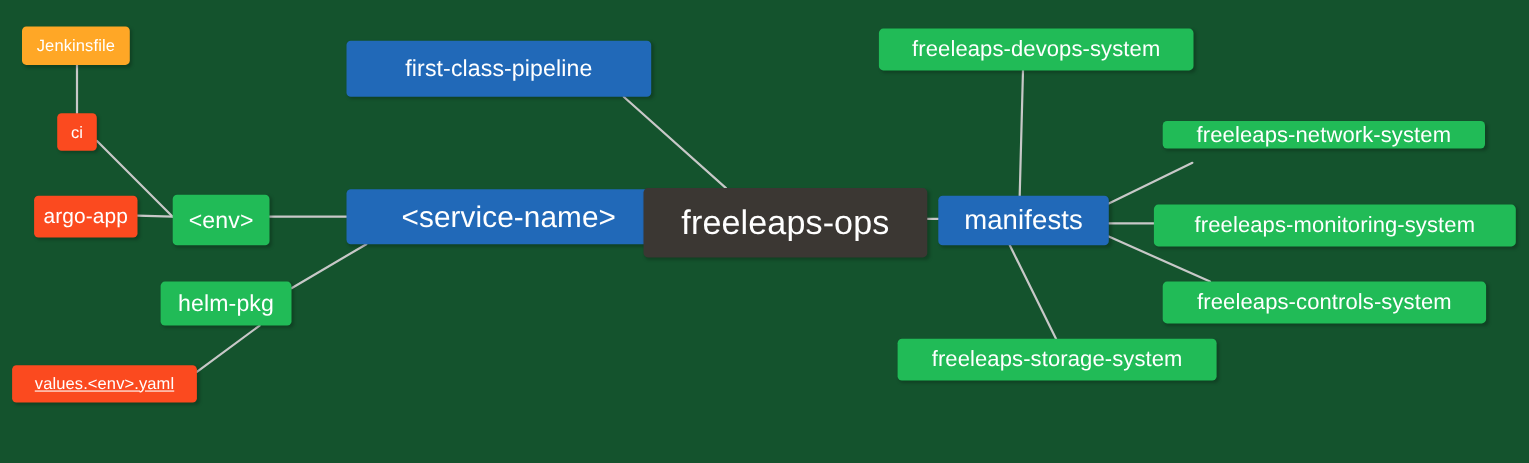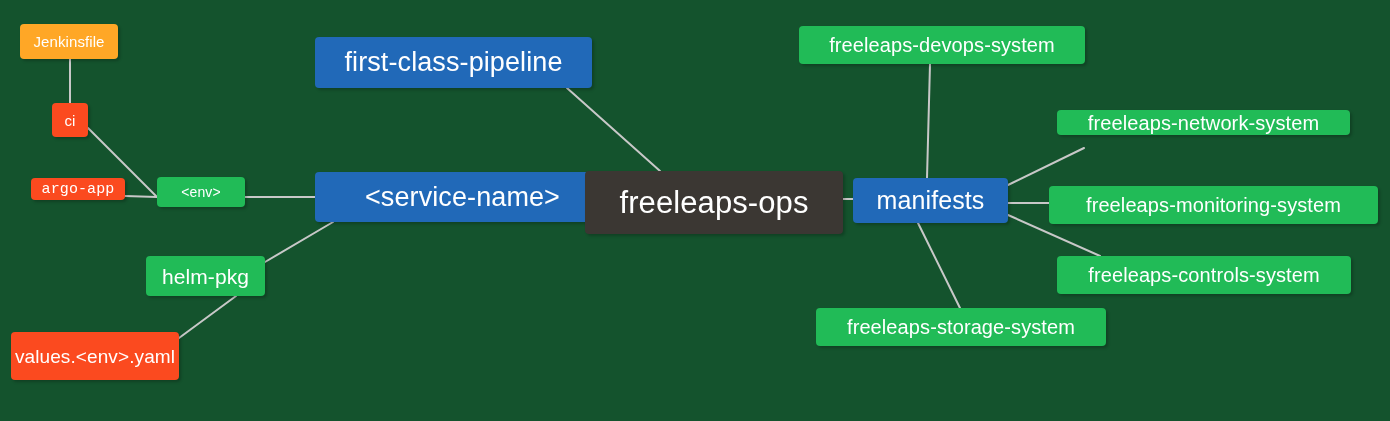--- a/index.html
+++ b/index.html
@@ -61,25 +61,25 @@
       <line x1="843" y1="199" x2="853" y2="199" stroke="#c8c8c8" stroke-width="2" stroke-linecap="round"></line>
       <line x1="927" y1="178" x2="930" y2="64" stroke="#c8c8c8" stroke-width="2" stroke-linecap="round"></line>
       <line x1="1008" y1="185" x2="1084" y2="148" stroke="#c8c8c8" stroke-width="2" stroke-linecap="round"></line>
       <line x1="1008" y1="203" x2="1049" y2="203" stroke="#c8c8c8" stroke-width="2" stroke-linecap="round"></line>
       <line x1="1008" y1="215" x2="1100" y2="256" stroke="#c8c8c8" stroke-width="2" stroke-linecap="round"></line>
       <line x1="918" y1="223" x2="960" y2="308" stroke="#c8c8c8" stroke-width="2" stroke-linecap="round"></line>
     </svg>
   <div id="node-layer">
       <div class="node n-orange" style="left: 20px; top: 24px; width: 98px; height: 35px; font-size: 15px;">Jenkinsfile</div>
       <div class="node n-red" style="left: 52px; top: 103px; width: 36px; height: 34px; font-size: 15px;">ci</div>
-      <div class="node n-red" style="left: 31px; top: 178px; width: 94px; height: 22px; font-size: 15px; font-family: Liberation Mono, monospace;">argo-app</div>
-      <div class="node n-green" style="left: 157px; top: 177px; width: 88px; height: 30px; font-size: 14px;">&lt;env&gt;</div>
+      <div class="node n-red" style="left: 31px; top: 178px; width: 94px; height: 38px; font-size: 19px;">argo-app</div>
+      <div class="node n-green" style="left: 157px; top: 177px; width: 88px; height: 46px; font-size: 21px;">&lt;env&gt;</div>
       <div class="node n-green" style="left: 146px; top: 256px; width: 119px; height: 40px; font-size: 21px;">helm-pkg</div>
-      <div class="node n-red" style="left: 11px; top: 332px; width: 168px; height: 48px; font-size: 19px;">values.&lt;env&gt;.yaml</div>
-      <div class="node n-blue" style="left: 315px; top: 37px; width: 277px; height: 51px; font-size: 27px;">first-class-pipeline</div>
+      <div class="node n-red" style="left: 11px; top: 332px; width: 168px; height: 34px; font-size: 15px; text-decoration: underline;">values.&lt;env&gt;.yaml</div>
+      <div class="node n-blue" style="left: 315px; top: 37px; width: 277px; height: 51px; font-size: 21px;">first-class-pipeline</div>
       <div class="node n-blue" style="left: 315px; top: 172px; width: 295px; height: 50px; font-size: 27px;">&lt;service-name&gt;</div>
       <div class="node n-root" style="left: 585px; top: 171px; width: 258px; height: 63px; font-size: 31px;">freeleaps-ops</div>
       <div class="node n-blue" style="left: 853px; top: 178px; width: 155px; height: 45px; font-size: 25px; text-align: center;">manifests</div>
       <div class="node n-green" style="left: 799px; top: 26px; width: 286px; height: 38px; font-size: 20px;">freeleaps-devops-system</div>
       <div class="node n-green" style="left: 1057px; top: 110px; width: 293px; height: 25px; font-size: 20px;">freeleaps-network-system</div>
       <div class="node n-green" style="left: 1049px; top: 186px; width: 329px; height: 38px; font-size: 20px;">freeleaps-monitoring-system</div>
       <div class="node n-green" style="left: 1057px; top: 256px; width: 294px; height: 38px; font-size: 20px;">freeleaps-controls-system</div>
       <div class="node n-green" style="left: 816px; top: 308px; width: 290px; height: 38px; font-size: 20px;">freeleaps-storage-system</div>
     </div>
 </div>

